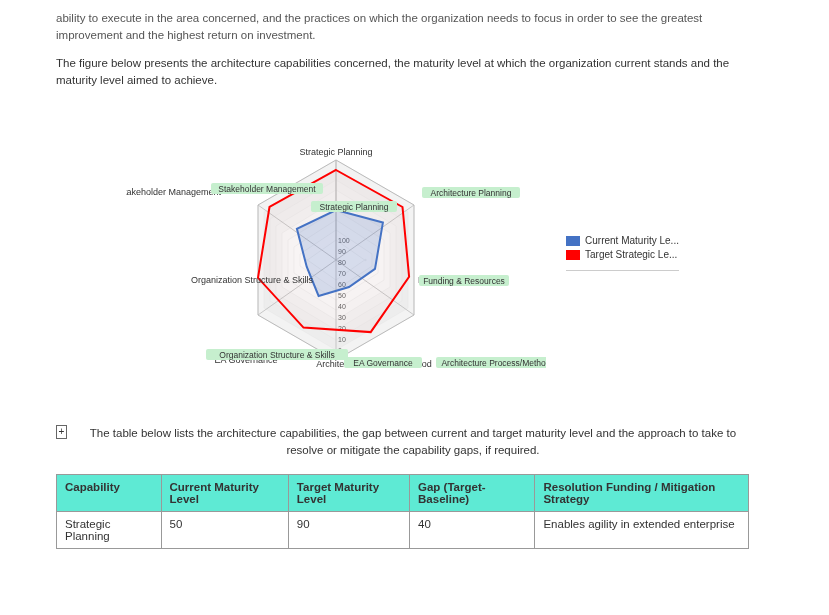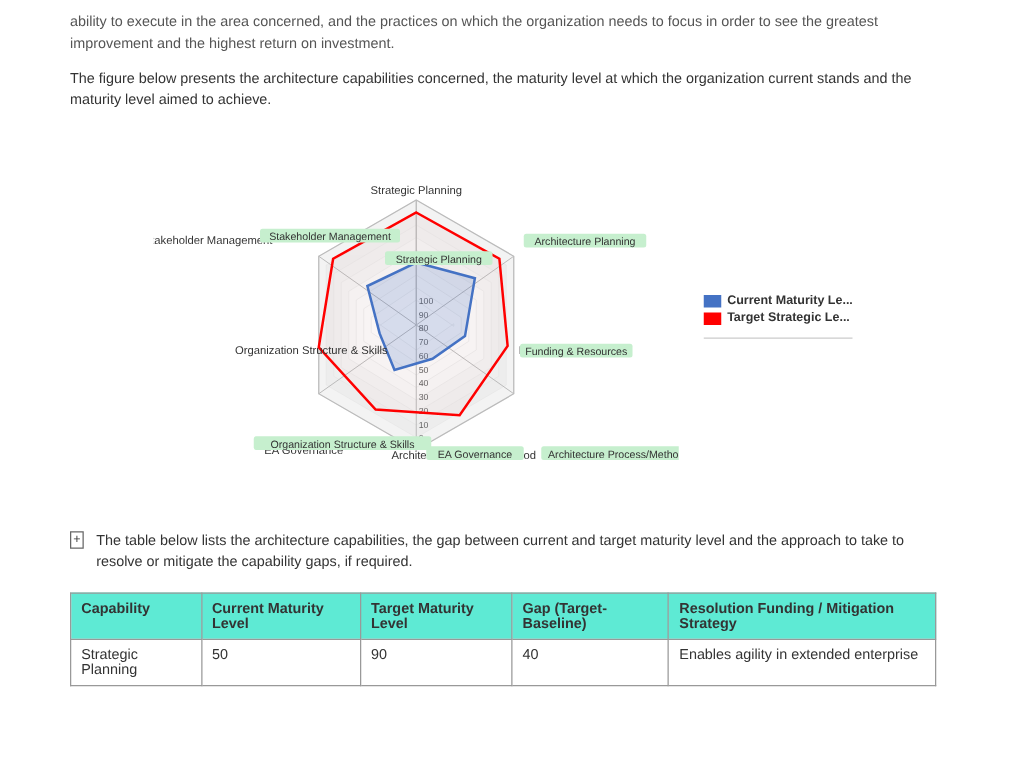--- a/index.html
+++ b/index.html
@@ -37,21 +37,20 @@
     .radar-wrapper {
       position: relative;
       width: 420px;
       height: 300px;
     }
     .legend-wrapper {
       margin-left: 20px;
       display: flex;
       flex-direction: column;
       gap: 6px;
-      font-weight: bold;
     }
     .legend-section {
       display: flex;
       flex-direction: column;
       gap: 3px;
     }
     .legend-item {
       display: flex;
       align-items: center;
       gap: 5px;
@@ -63,20 +62,21 @@
       display: inline-block;
     }
     .table-section {
       margin-top: 10px;
     }
     .table-intro {
       font-size: 11.5px;
       color: #333;
       line-height: 1.5;
       margin-bottom: 8px;
+      text-align: center;
     }
     .capability-table {
       width: 100%;
       border-collapse: collapse;
       font-size: 11.5px;
     }
     .capability-table th {
       background: #5eead4;
       border: 1px solid #999;
       padding: 6px 8px;

